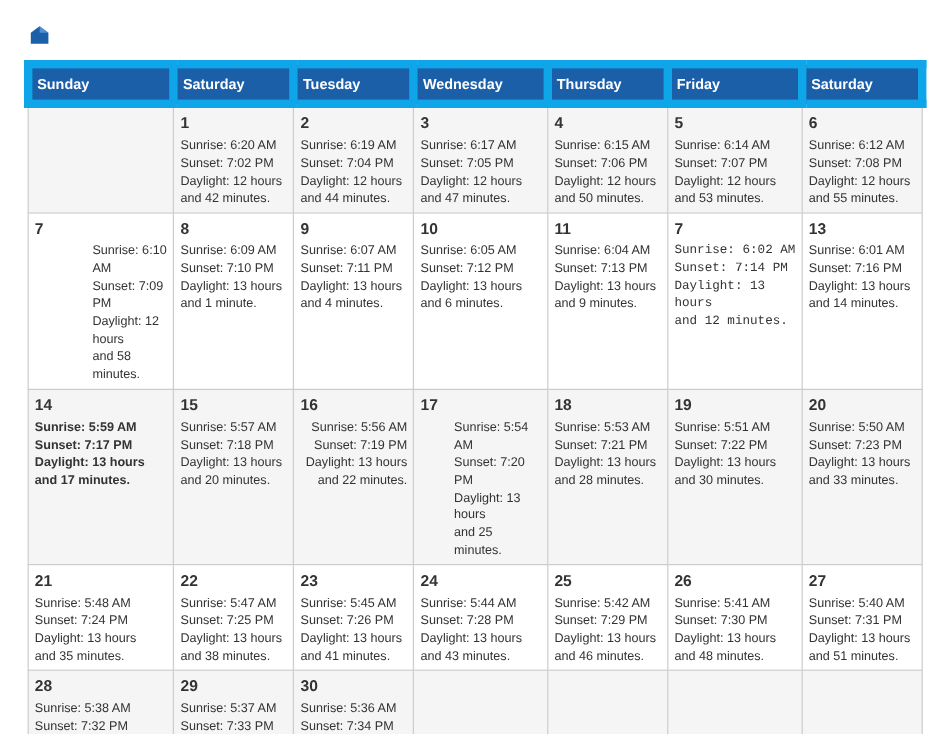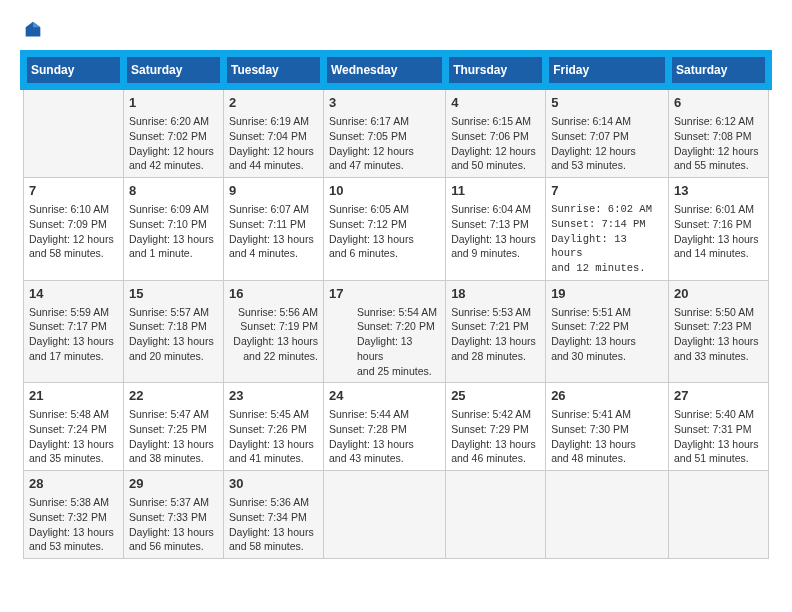--- a/index.html
+++ b/index.html
@@ -163,21 +163,21 @@
           <span class="day-number">6</span>
           <div class="cell-content" style="white-space: pre-line;">Sunrise: 6:12 AM
 Sunset: 7:08 PM
 Daylight: 12 hours
 and 55 minutes.</div>
         </td>
       </tr>
       <tr>
         <td>
           <span class="day-number">7</span>
-          <div class="cell-content" style="white-space: pre-line;">Sunrise: 6:10 AM
+          <div class="cell-content" style="white-space: pre-line; margin-left: 48px;">Sunrise: 6:10 AM
 Sunset: 7:09 PM
 Daylight: 12 hours
 and 58 minutes.</div>
         </td>
         <td>
           <span class="day-number">8</span>
           <div class="cell-content" style="white-space: pre-line;">Sunrise: 6:09 AM
 Sunset: 7:10 PM
 Daylight: 13 hours
 and 1 minute.</div>
@@ -214,21 +214,21 @@
           <span class="day-number">13</span>
           <div class="cell-content" style="white-space: pre-line;">Sunrise: 6:01 AM
 Sunset: 7:16 PM
 Daylight: 13 hours
 and 14 minutes.</div>
         </td>
       </tr>
       <tr>
         <td>
           <span class="day-number">14</span>
-          <div class="cell-content" style="white-space: pre-line;">Sunrise: 5:59 AM
+          <div class="cell-content" style="white-space: pre-line; font-weight: bold;">Sunrise: 5:59 AM
 Sunset: 7:17 PM
 Daylight: 13 hours
 and 17 minutes.</div>
         </td>
         <td>
           <span class="day-number">15</span>
           <div class="cell-content" style="white-space: pre-line;">Sunrise: 5:57 AM
 Sunset: 7:18 PM
 Daylight: 13 hours
 and 20 minutes.</div>

